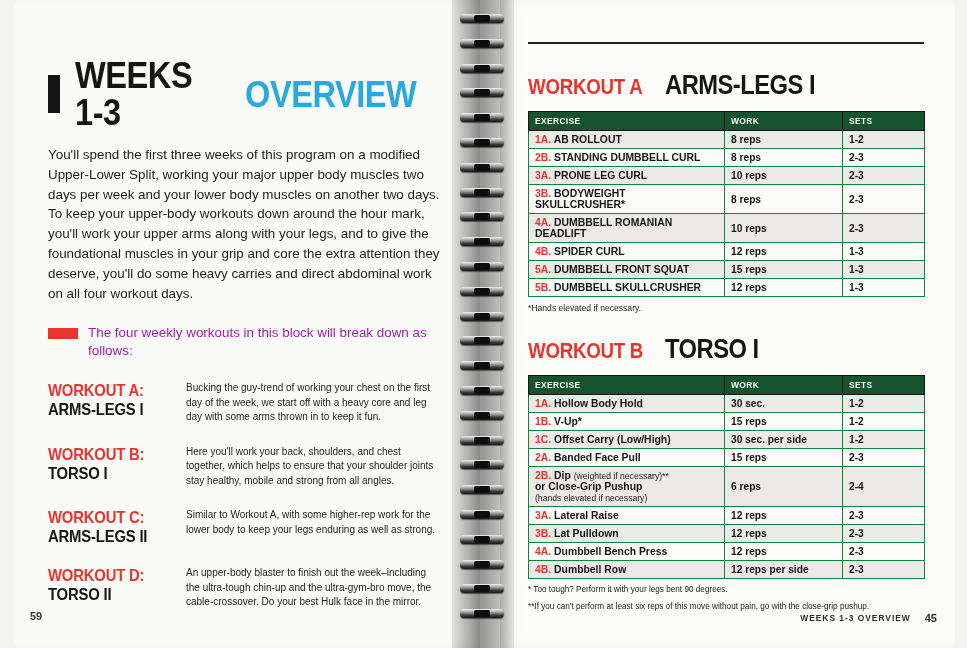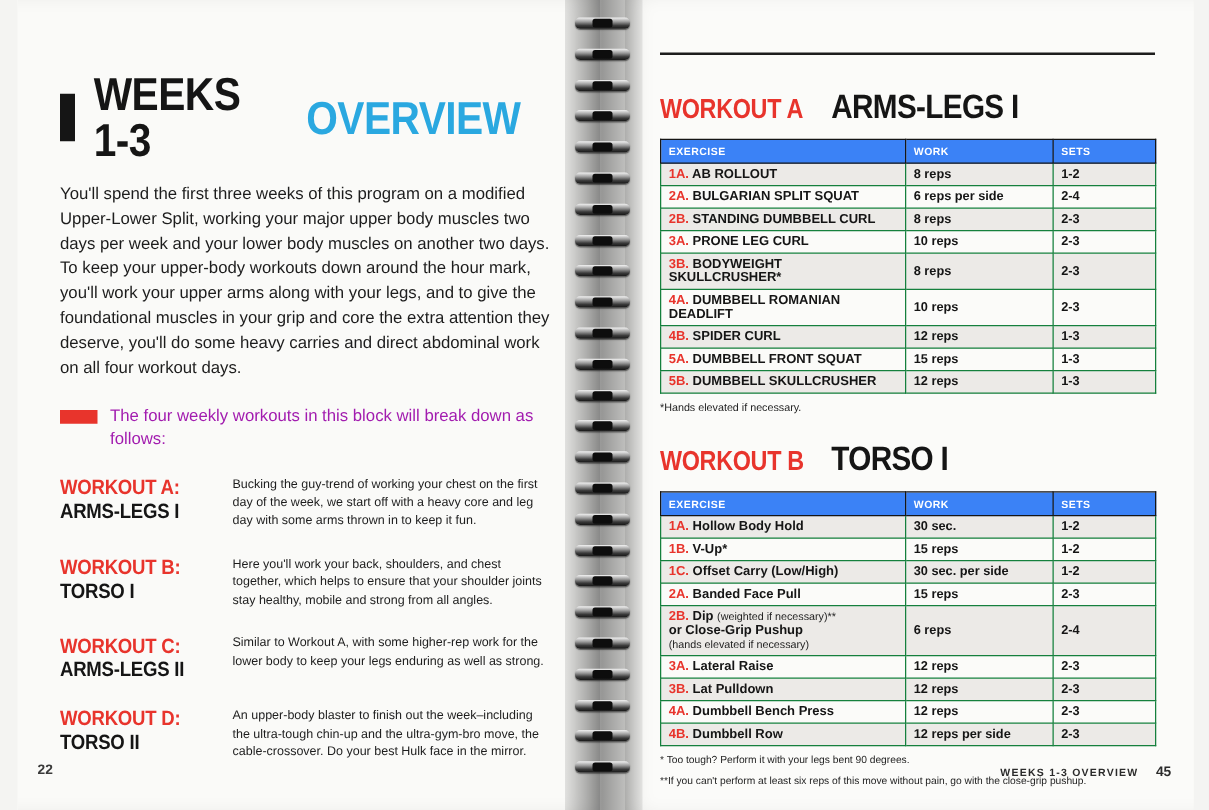--- a/index.html
+++ b/index.html
@@ -102,21 +102,21 @@
   }
 
   table.wt {
     border-collapse: collapse;
     width: 396px;
     margin-top: 10px;
     font-size: 10.2px;
     table-layout: fixed;
   }
   table.wt th {
-    background:#3b82f6; color:#fff;
+    background:#14532d; color:#fff;
     font-size: 8.4px; font-weight:700; letter-spacing:.4px;
     text-align:left; padding: 4px 6px;
     border: 1px solid #151515;
     margin-top: 44px;
   }
   table.wt td {
     border: 1px solid #15803d;
     padding: 3px 6px;
     color:#151515;
     vertical-align: middle;
@@ -219,21 +219,21 @@
     <div class="wo-block">
       <div class="wo-label">
         <span class="w1">WORKOUT D:</span>
         <span class="w2">TORSO II</span>
       </div>
       <div class="wo-desc">An upper-body blaster to finish out the week–including the ultra-tough chin-up and the ultra-gym-bro move, the cable-crossover. Do your best Hulk face in the mirror.</div>
     </div>
 
   </div>
 
-  <div class="folio-left">22</div>
+  <div class="folio-left">59</div>
 
   <div class="rp">
 
     <div class="rule"></div>
 
     <div class="wo-head">
       <span class="red">WORKOUT A</span>
       <span class="blk">ARMS-LEGS I</span>
     </div>
 
@@ -250,25 +250,20 @@
           <th>SETS</th>
         </tr>
       </thead>
       <tbody id="wa-body">
           <tr>
             <td class="ex"><span class="red">1A.</span> AB ROLLOUT</td>
             <td class="work">8 reps</td>
             <td class="sets">1-2</td>
           </tr>
           <tr>
-            <td class="ex"><span class="red">2A.</span> BULGARIAN SPLIT SQUAT</td>
-            <td class="work">6 reps per side</td>
-            <td class="sets">2-4</td>
-          </tr>
-          <tr>
             <td class="ex"><span class="red">2B.</span> STANDING DUMBBELL CURL</td>
             <td class="work">8 reps</td>
             <td class="sets">2-3</td>
           </tr>
           <tr>
             <td class="ex"><span class="red">3A.</span> PRONE LEG CURL</td>
             <td class="work">10 reps</td>
             <td class="sets">2-3</td>
           </tr>
           <tr>

